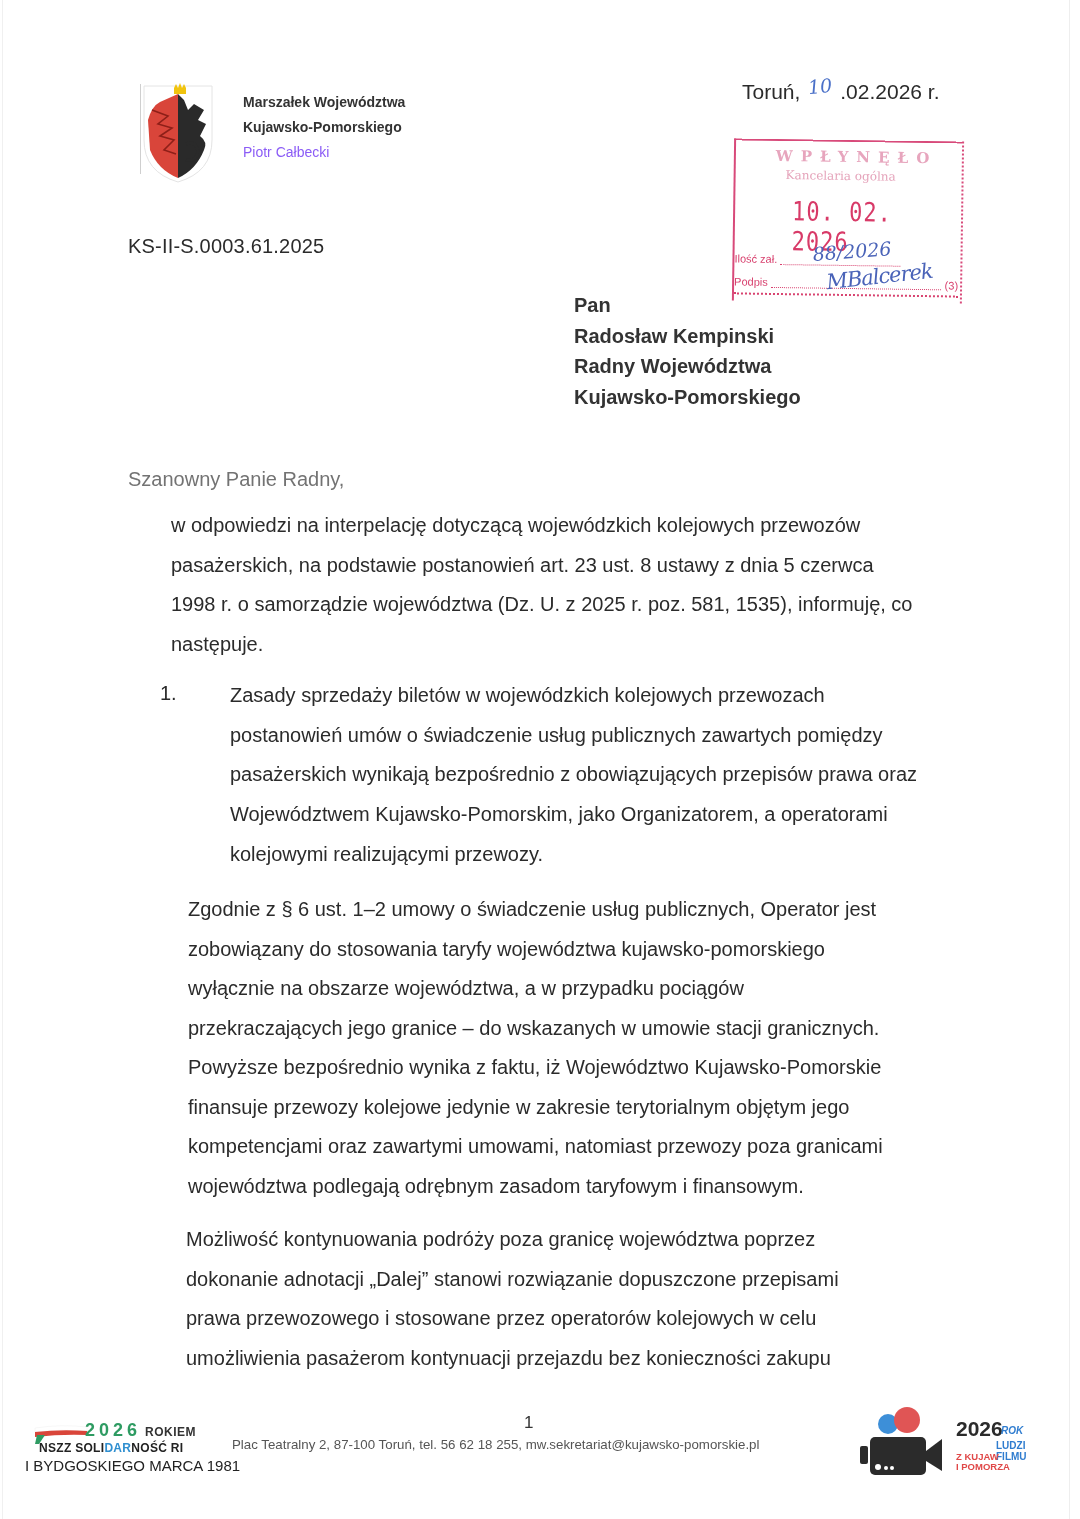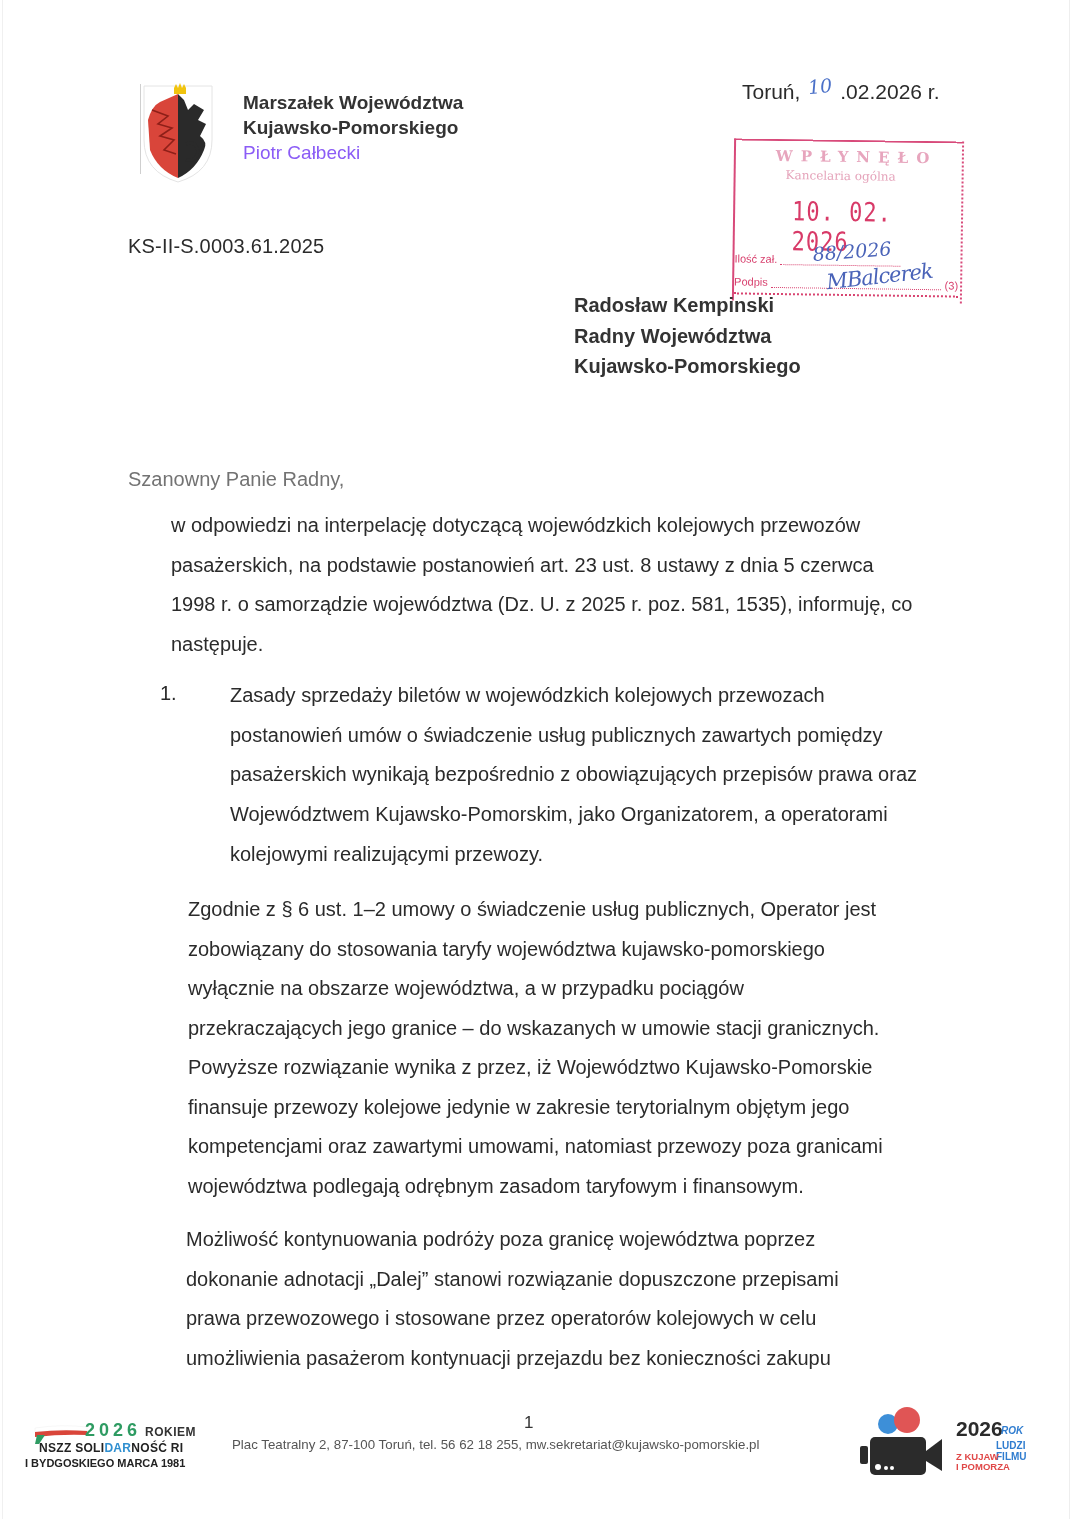--- a/index.html
+++ b/index.html
@@ -6,21 +6,21 @@
     body {
       width: 1080px; height: 1519px; position: relative; overflow: hidden;
       font-family: "Liberation Sans", sans-serif; color: #2b2b2b;
     }
     .scan-edge-left { position: absolute; left: 2px; top: 0; width: 1px; height: 1519px; background: #f0f0f0; }
     .scan-edge-right { position: absolute; left: 1069px; top: 0; width: 1px; height: 1519px; background: #eeeeee; }
 
     
     .crest { position: absolute; left: 138px; top: 80px; width: 80px; height: 105px; }
     .crest-rule { position: absolute; left: 140px; top: 84px; width: 1px; height: 90px; background: #cfcfcf; }
-    .sender { position: absolute; left: 243px; top: 90px; font-size: 19px; line-height: 25px; }
+    .sender { position: absolute; left: 243px; top: 90px; font-size: 14px; line-height: 25px; }
     .sender .l1, .sender .l2 { font-weight: 700; color: #333333; display: block; }
     .sender .l3 { color: #8b5cf6; display: block; font-weight: 400; }
 
     .date-line { position: absolute; left: 742px; top: 80px; font-size: 21px; color: #2b2b2b; white-space: nowrap; }
     .date-line .hand { font-family: "DejaVu Serif", serif; font-style: italic; color: #4a70c8; font-size: 19px; display: inline-block; transform: translateY(-6px) rotate(-6deg); margin: 0 2px; }
 
     .refno { position: absolute; left: 128px; top: 235px; font-size: 20px; color: #2b2b2b; letter-spacing: 0.2px; }
 
     
     .stamp {
@@ -62,21 +62,21 @@
     
     .page-no { position: absolute; left: 524px; top: 1413px; font-size: 17px; color: #333333; }
     .address { position: absolute; left: 232px; top: 1437px; font-size: 13.3px; color: #555555; white-space: nowrap; }
 
     .logo-left { position: absolute; left: 25px; top: 1420px; width: 200px; height: 50px; }
     .logo-left .l-row1 { position: absolute; left: 60px; top: 0; font-weight: 700; white-space: nowrap; }
     .logo-left .year { color: #2e9b62; font-size: 18px; letter-spacing: 4px; }
     .logo-left .rokiem { color: #333333; font-size: 12px; margin-left: 4px; letter-spacing: 0.5px; }
     .logo-left .l-row2 { position: absolute; left: 14px; top: 21px; font-weight: 700; font-size: 12px; white-space: nowrap; color: #222222; letter-spacing: 0.3px; }
     .logo-left .dar { color: #2f8fd0; }
-    .logo-left .l-row3 { position: absolute; left: 0; top: 37px; font-weight: 700; font-size: 11px; white-space: nowrap; color: #222222; }
+    .logo-left .l-row3 { position: absolute; left: 0; top: 37px; font-weight: 400; font-size: 15px; white-space: nowrap; color: #222222; }
     .logo-left .flag { position: absolute; left: 6px; top: 2px; width: 70px; height: 22px; }
 
     .logo-right { position: absolute; left: 858px; top: 1405px; width: 180px; height: 75px; }
     .logo-right .r-year { position: absolute; left: 98px; top: 12px; font-weight: 700; font-size: 21px; color: #2b2b2b; }
     .logo-right .r-rok { position: absolute; left: 143px; top: 20px; font-weight: 700; font-size: 10px; color: #2f7ccf; font-style: italic; }
     .logo-right .r-l2 { position: absolute; left: 98px; top: 35px; font-weight: 700; font-size: 10px; color: #2f7ccf; margin-left: 40px; }
     .logo-right .r-l3 { position: absolute; left: 98px; top: 46px; font-weight: 700; font-size: 9.5px; color: #e04848; }
     .logo-right .r-l4 { position: absolute; left: 98px; top: 56px; font-weight: 700; font-size: 9.5px; color: #e04848; }
   </style>
 </head>
@@ -121,20 +121,21 @@
   <div class="s-row r2">
     <span>Podpis</span>
     <span class="dots"></span>
   </div>
   <span class="hand2">MBalcerek</span>
   <span class="s-no">(3)</span>
   <div class="s-bottom"></div>
 </div>
 
 <div class="recipient">
+  <span class="pan">Pan</span>
   <span>Radosław Kempinski</span>
   <span>Radny Województwa</span>
   <span>Kujawsko-Pomorskiego</span>
 </div>
 
 <div class="salutation">Szanowny Panie Radny,</div>
 
 <div class="para p-intro">
   <span>w odpowiedzi na interpelację dotyczącą wojewódzkich kolejowych przewozów</span>
   <span>pasażerskich, na podstawie postanowień art. 23 ust. 8 ustawy z dnia 5 czerwca</span>
@@ -152,21 +153,21 @@
 </div>
 
 <div class="para p-item2">
   <span>Zgodnie z § 6 ust. 1–2 umowy o świadczenie usług publicznych, Operator jest</span>
   <span>zobowiązany do stosowania taryfy województwa kujawsko-pomorskiego</span>
   <span>wyłącznie na obszarze województwa, a w przypadku pociągów</span>
   <span>przekraczających jego granice – do wskazanych w umowie stacji granicznych.</span>
 </div>
 
 <div class="para p-item3">
-  <span>Powyższe rozwiązanie wynika z przez, iż Województwo Kujawsko-Pomorskie</span>
+  <span>Powyższe bezpośrednio wynika z faktu, iż Województwo Kujawsko-Pomorskie</span>
   <span>finansuje przewozy kolejowe jedynie w zakresie terytorialnym objętym jego</span>
   <span>kompetencjami oraz zawartymi umowami, natomiast przewozy poza granicami</span>
   <span>województwa podlegają odrębnym zasadom taryfowym i finansowym.</span>
 </div>
 
 <div class="para p-item4">
   <span>Możliwość kontynuowania podróży poza granicę województwa poprzez</span>
   <span>dokonanie adnotacji „Dalej” stanowi rozwiązanie dopuszczone przepisami</span>
   <span>prawa przewozowego i stosowane przez operatorów kolejowych w celu</span>
   <span>umożliwienia pasażerom kontynuacji przejazdu bez konieczności zakupu</span>

